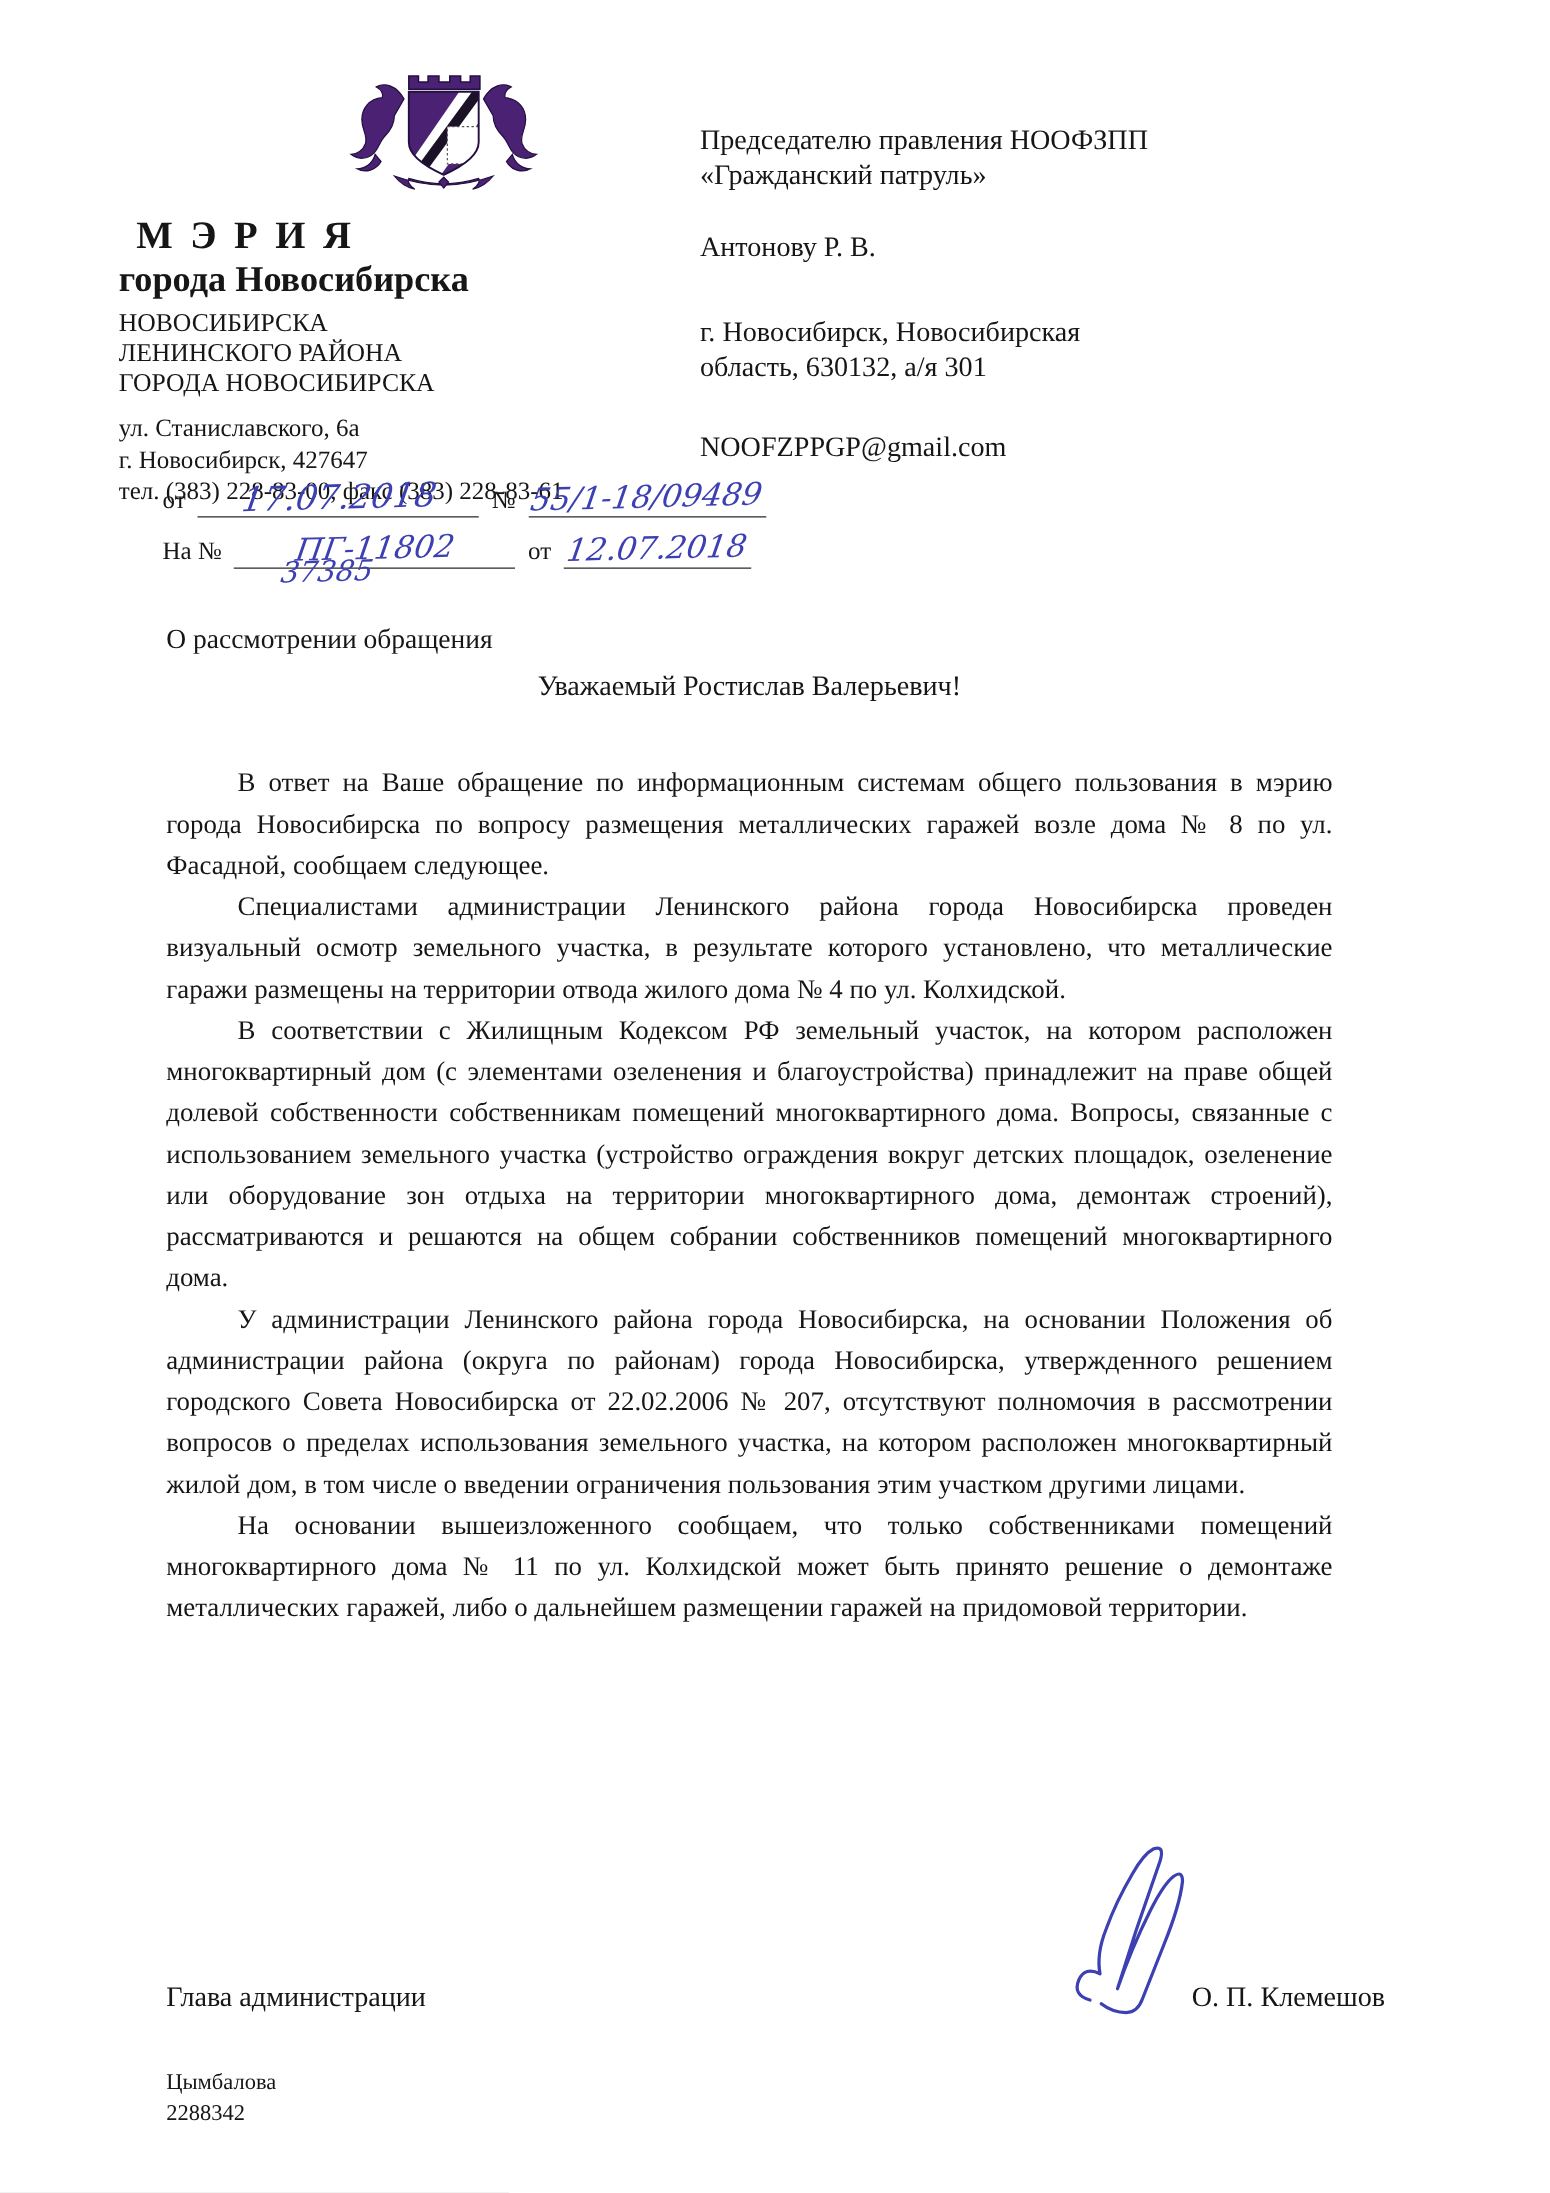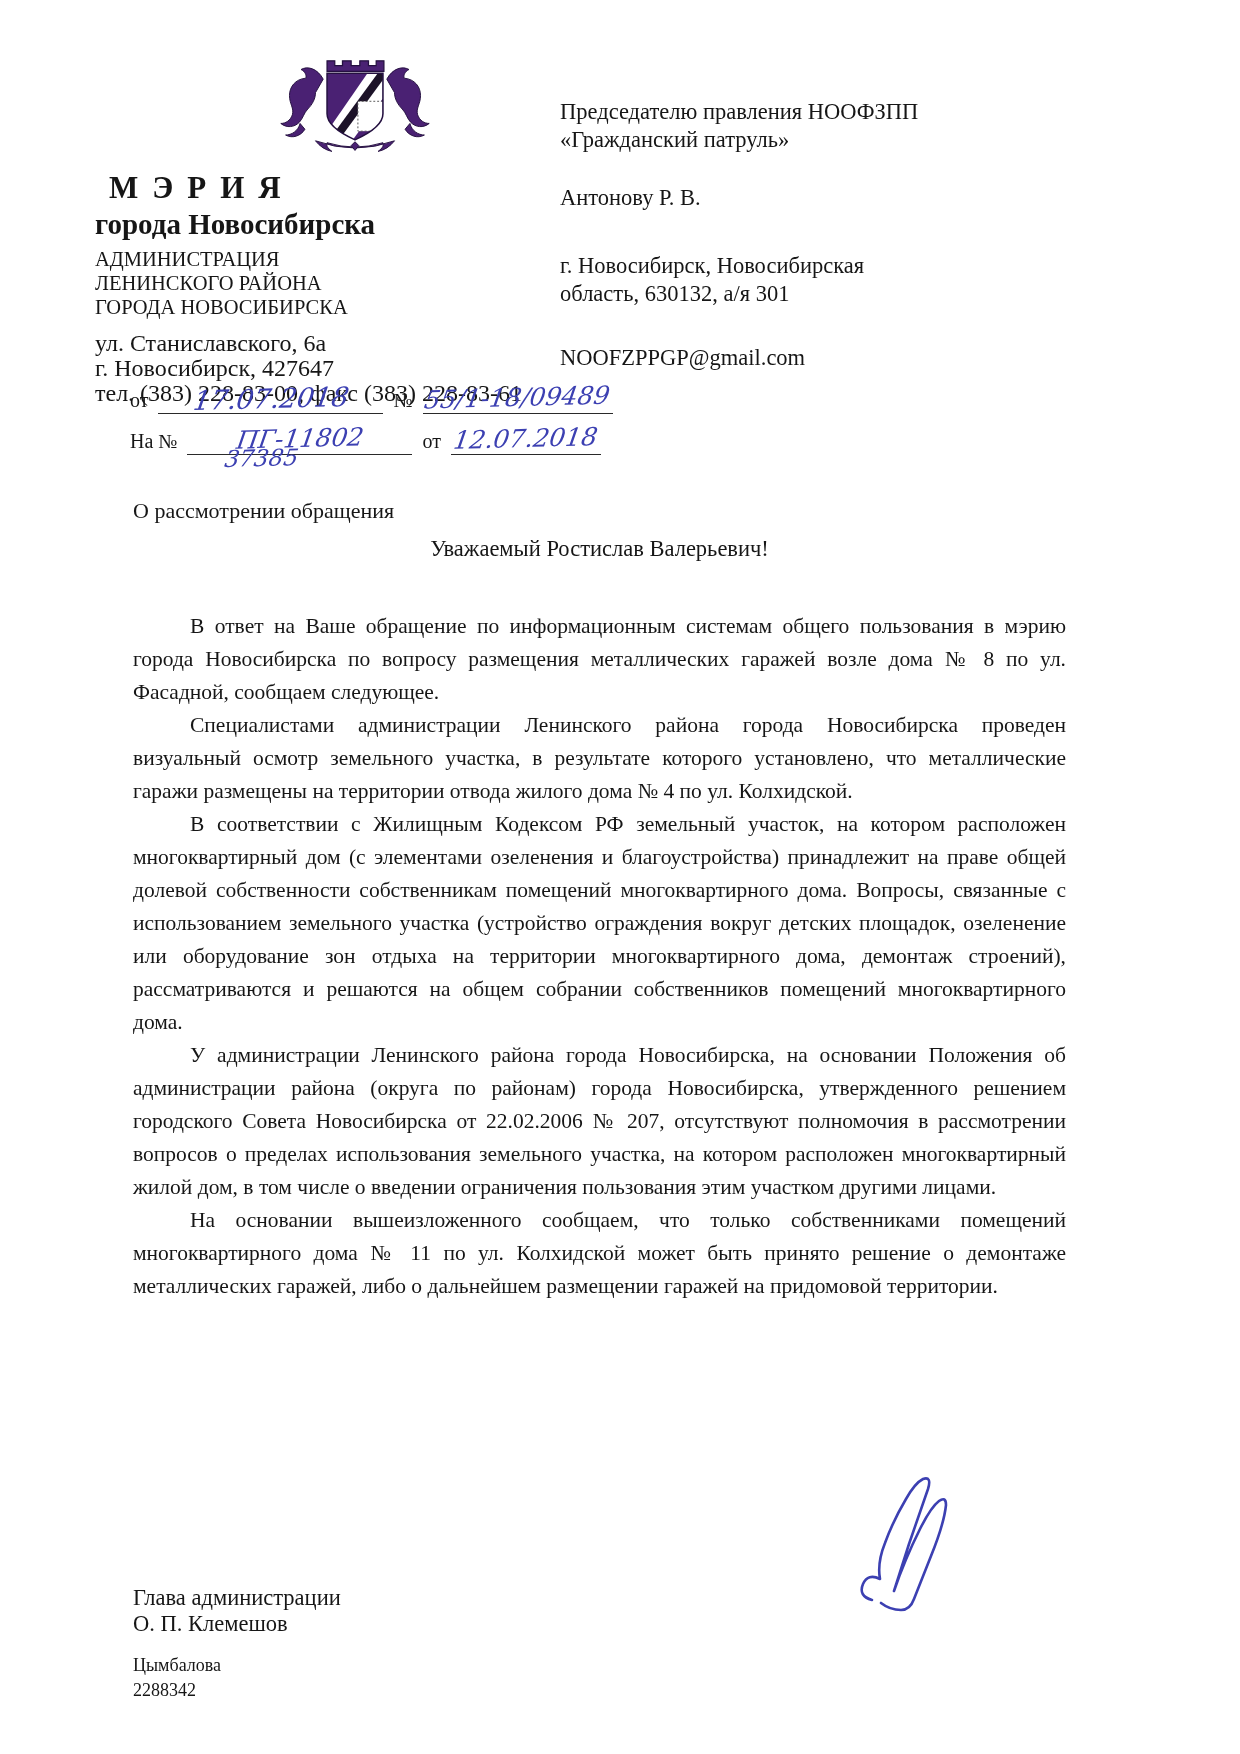--- a/index.html
+++ b/index.html
@@ -18,21 +18,21 @@
     position:absolute; left:95px; top:56px; width:520px;
     text-align:left;
   }
   .crest { display:block; margin:0 auto; }
   .org-line1 {
     font-size:31px; font-weight:bold; letter-spacing:14px; text-indent:14px;
     margin-top:8px; white-space:nowrap;
   }
   .org-line2 { font-size:29px; font-weight:bold; margin-top:2px; white-space:nowrap; }
   .dept { font-size:20.5px; line-height:24px; margin-top:6px; }
-  .addr { font-size:24px; line-height:25px; margin-top:12px; }
+  .addr { font-size:20px; line-height:25px; margin-top:12px; }
 
   
   .ref-block { position:absolute; left:130px; top:383px; width:530px; font-size:20px; }
   .ref-row { display:flex; align-items:flex-end; margin-bottom:10px; }
   .ref-label { white-space:nowrap; padding-bottom:2px; }
   .blank {
     display:inline-block; border-bottom:1.6px solid #2a2a2a;
     text-align:center; position:relative; height:30px;
     margin:0 10px;
   }
@@ -74,21 +74,20 @@
     position:absolute; left:133px; top:610px; width:933px;
     font-size:21.5px; line-height:33px; text-align:justify;
   }
   .body-text p { margin:0; text-indent:57px; }
 
   
   .sign-row {
     position:absolute; left:133px; top:1585px; width:975px;
     display:flex; justify-content:space-between; align-items:flex-start;
     font-size:22.5px;
-    flex-direction:column;
   }
   .autograph { position:absolute; left:838px; top:1448px; }
 
   
   .footer {
     position:absolute; left:133px; top:1653px;
     font-size:18px; line-height:25px;
   }
 </style>
 </head>
@@ -123,21 +122,21 @@
 
       <g fill="#4a2173" stroke="#241040" stroke-width="1">
         <path d="M50 88 q41 15 82 0 q-7 9 -17 11 q7 -5 5 -9 q-29 9 -58 0 q-2 4 5 9 q-10 -2 -17 -11 z"></path>
         <path d="M87 93 l4 -4 l4 4 l-4 5 z"></path>
       </g>
     </svg>
 
     <div class="org-line1">МЭРИЯ</div>
     <div class="org-line2">города Новосибирска</div>
     <div class="dept">
-      <div>АДМИНИСТРАЦИЯ</div>
+      <div>НОВОСИБИРСКА</div>
       <div>ЛЕНИНСКОГО РАЙОНА</div>
       <div>ГОРОДА НОВОСИБИРСКА</div>
     </div>
     <div class="addr">
       <div>ул. Станиславского, 6а</div>
       <div>г. Новосибирск, 427647</div>
       <div>тел. (383) 228-83-00, факс (383) 228-83-61</div>
     </div>
   </div>
 

